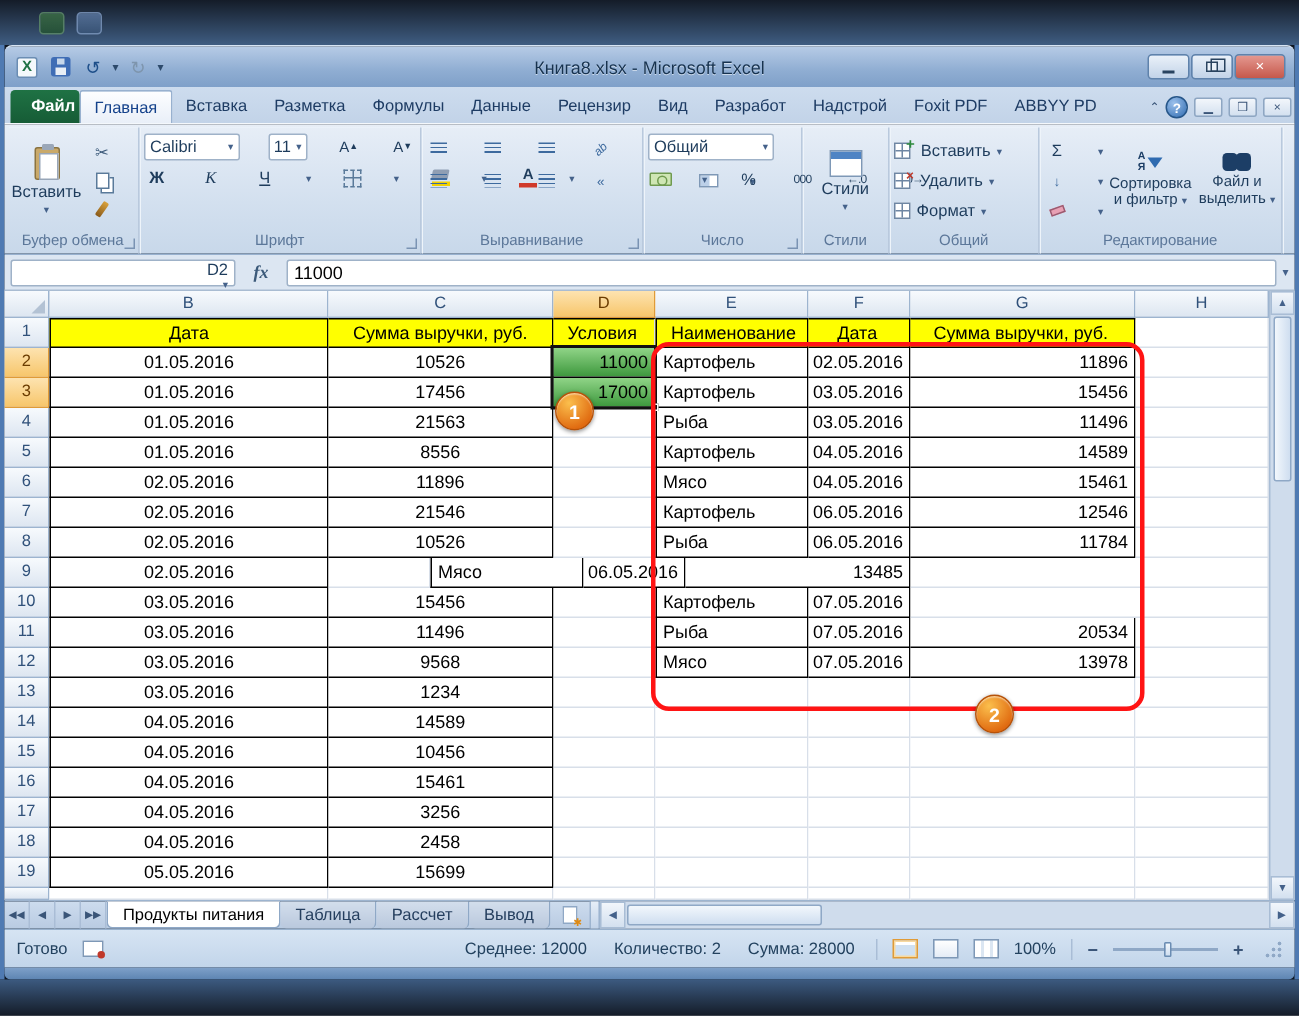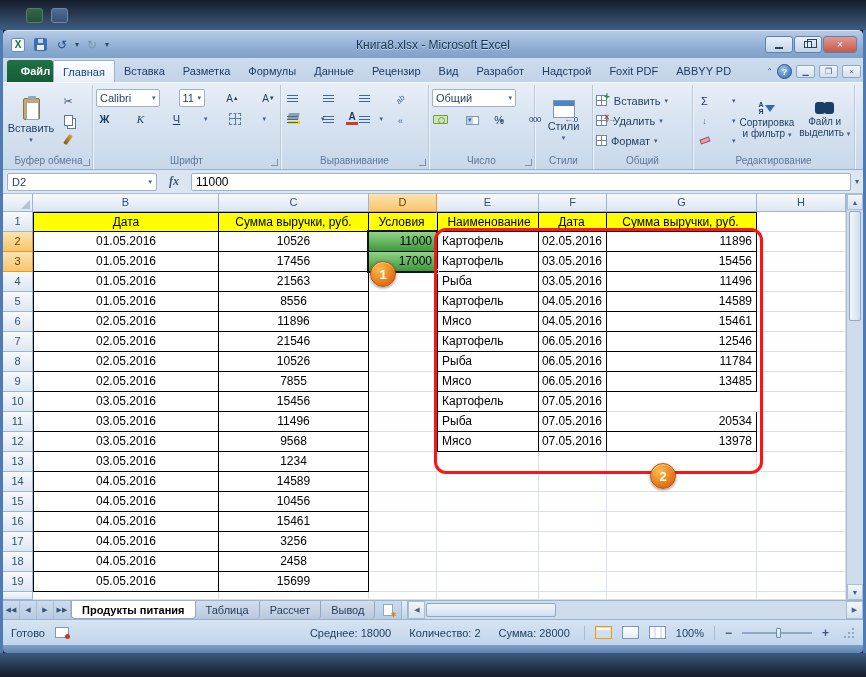--- a/index.html
+++ b/index.html
@@ -144,21 +144,21 @@
   .funnel { width:0; height:0; border-left:5px solid transparent; border-right:5px solid transparent; border-top:7px solid #2f6bb0; }
   .ic-binoc { position:relative; width:19px; height:12px; }
   .ic-binoc::before,.ic-binoc::after { content:""; position:absolute; top:0; width:10px; height:12px; background:#1c3e66; border-radius:3px; }
   .ic-binoc::before { left:0; } .ic-binoc::after { right:0; }
   .ic-eraser { width:10px; height:5px; background:#e8a0b4; border:1px solid #9a5a70; transform:rotate(-20deg); }
 
   
   .formulabar { height:24px; background:#dce6f2; border-bottom:1px solid #a9bcd2;
                 display:flex; align-items:center; padding:2px 4px; gap:4px; }
   .name-box { width:150px; height:18px; background:#fff; border:1px solid #9fb2c8; border-radius:2px;
-              font-size:11px; color:#1e3c5c; display:flex; align-items:center; padding:0 4px; }
+              font-size:11px; color:#1e3c5c; display:flex; align-items:flex-end; padding:0 4px;flex-direction:column; }
   .name-box .dd { margin-left:auto; }
   .fx-btn { width:26px; text-align:center; font-size:12px; font-style:italic; font-weight:bold;
             font-family:"Liberation Serif", serif; color:#3c5a7a; }
   .formula-input { flex:1; height:18px; background:#fff; border:1px solid #9fb2c8; border-radius:2px;
                    font-size:12px; color:#000; display:flex; align-items:center; padding:0 4px; }
   .fb-expand { font-size:8px; color:#44618a; }
 
   
   .gridwrap { height:406px; display:flex; background:#fff; }
   .sheet { position:relative; width:843px; overflow:hidden; }
@@ -205,21 +205,21 @@
 
   
   .tabsrow { height:19px; background:linear-gradient(#cddcee,#b9cbe2); border-top:1px solid #9db4cf;
              display:flex; align-items:stretch; }
   .tnav { display:flex; }
   .tn { width:17px; display:flex; align-items:center; justify-content:center; font-size:7px; color:#3a5578;
         border-right:1px solid #aabdd6; }
   #sheet-tabs { display:flex; }
   .stab { padding:0 10px; font-size:11px; color:#243e5e; display:flex; align-items:center;
           border-right:1px solid #8fa8c6; background:linear-gradient(#d3deec,#b9c8dd); border-radius:0 0 4px 4px; }
-  .stab.active { background:#fff; font-weight:bold; color:#000; border:1px solid #8fa8c6; border-top:none; }
+  .stab.active { background:#fff; font-weight:normal; color:#000; border:1px solid #8fa8c6; border-top:none; }
   .insert-tab { width:26px; display:flex; align-items:center; justify-content:center; }
   .ic-newsheet { width:10px; height:12px; background:#fff; border:1px solid #8fa8c6; position:relative; }
   .ic-newsheet::after { content:"✱"; position:absolute; right:-4px; bottom:-4px; font-size:7px; color:#e08a12; }
   .tab-splitter { width:7px; background:linear-gradient(#e6eef7,#c2d3e8); border-left:1px solid #9db4cf; border-right:1px solid #9db4cf; }
   .hscroll { flex:1; display:flex; align-items:stretch; background:#cfdcec; }
   .hs-btn { width:17px; display:flex; align-items:center; justify-content:center; font-size:7px; color:#44618a;
             background:linear-gradient(#f2f6fb,#d3e0ef); border:1px solid #a9bdd5; }
   .hs-thumb { width:130px; margin:2px 1px; background:linear-gradient(#f2f7fc,#cfdef0); border:1px solid #8fa8c6; border-radius:2px; }
   .hs-track { flex:1; }
 
@@ -617,21 +617,20 @@
               <div class="cell w-c ct br bb">10526</div>
               <div class="cell w-d rt"></div>
               <div class="cell w-e lf bl br bb">Рыба</div>
               <div class="cell w-f rt br bb">06.05.2016</div>
               <div class="cell w-g rt br bb">11784</div>
               <div class="cell w-h"></div>
             </div>
             <div class="grid-row">
               <div class="cell rh w-rh">9</div>
               <div class="cell w-b ct bl br bb">02.05.2016</div>
-              <div class="cell w-c ct br bb">7855</div>
               <div class="cell w-d rt"></div>
               <div class="cell w-e lf bl br bb">Мясо</div>
               <div class="cell w-f rt br bb">06.05.2016</div>
               <div class="cell w-g rt br bb">13485</div>
               <div class="cell w-h"></div>
             </div>
             <div class="grid-row">
               <div class="cell rh w-rh">10</div>
               <div class="cell w-b ct bl br bb">03.05.2016</div>
               <div class="cell w-c ct br bb">15456</div>
@@ -778,21 +777,21 @@
         <span class="hs-thumb"></span>
         <span class="hs-track"></span>
         <span class="hs-btn">▶</span>
       </div>
     </div>
 
     <div class="statusbar">
       <span>Готово</span>
       <span class="macro-icon"></span>
       <span class="sb-spacer"></span>
-      <span class="agg">Среднее: 18000</span>
+      <span class="agg">Среднее: 12000</span>
       <span class="agg">Количество: 2</span>
       <span class="agg">Сумма: 28000</span>
       <span class="sb-sep"></span>
       <span class="vic v1"></span>
       <span class="vic v2"></span>
       <span class="vic v3" able="true"></span>
       <span>100%</span>
       <span class="sb-sep"></span>
       <span class="zbtn">−</span>
       <span class="zoom-track">

